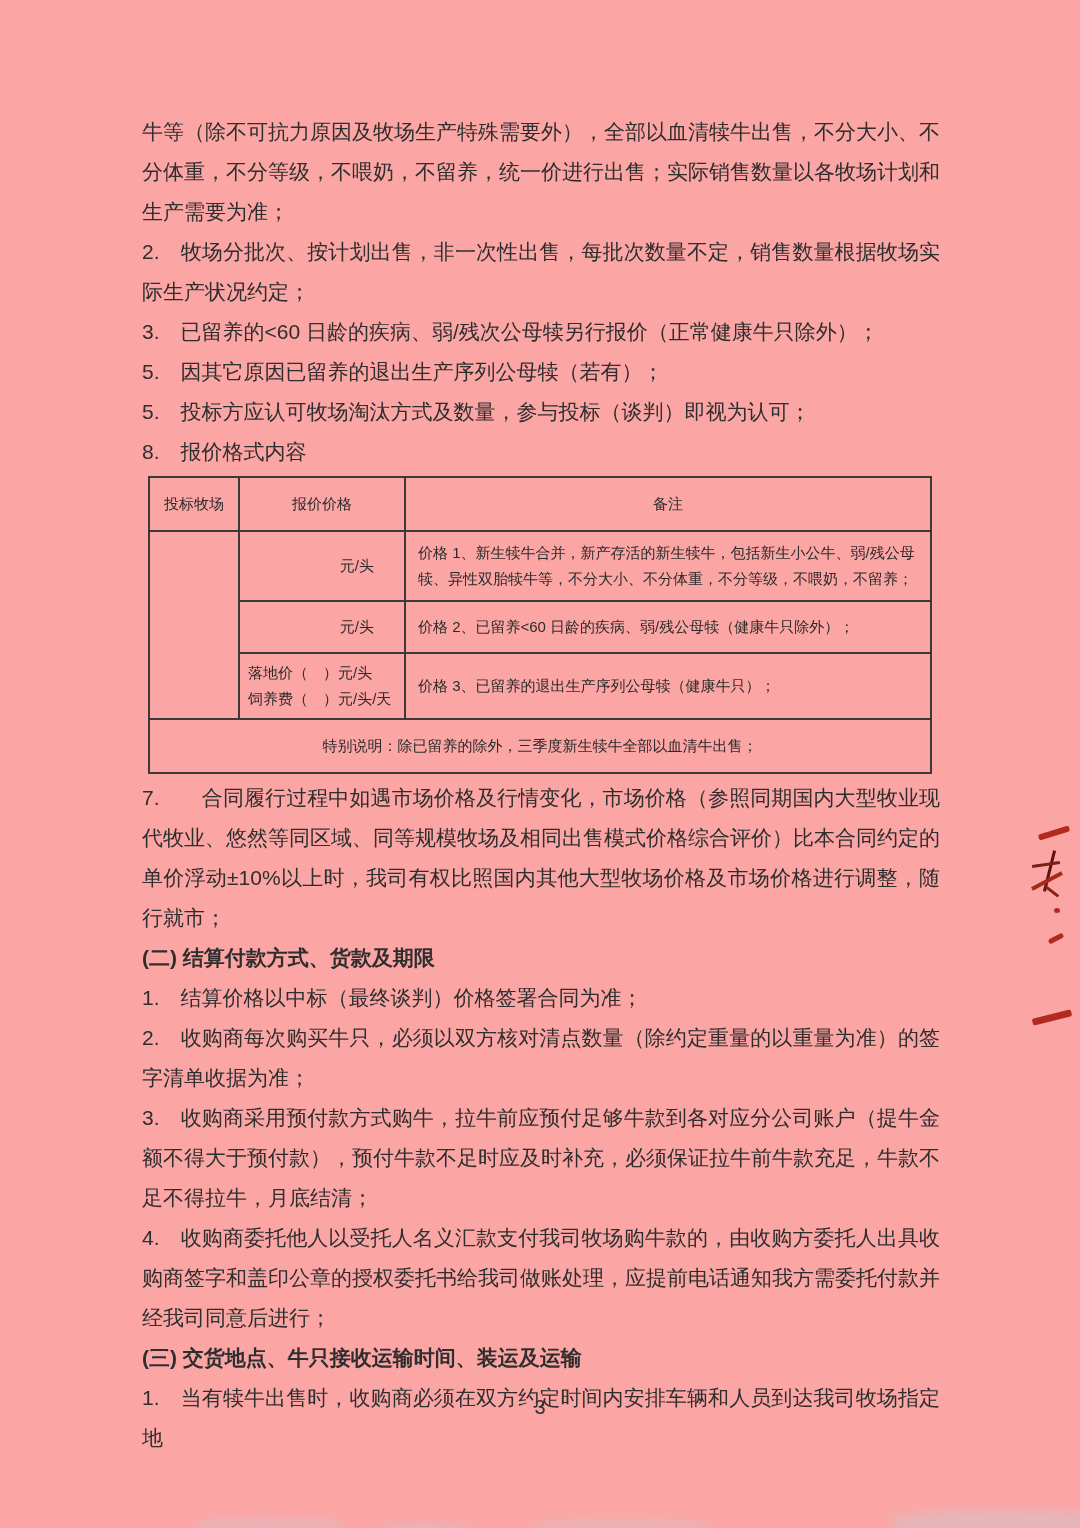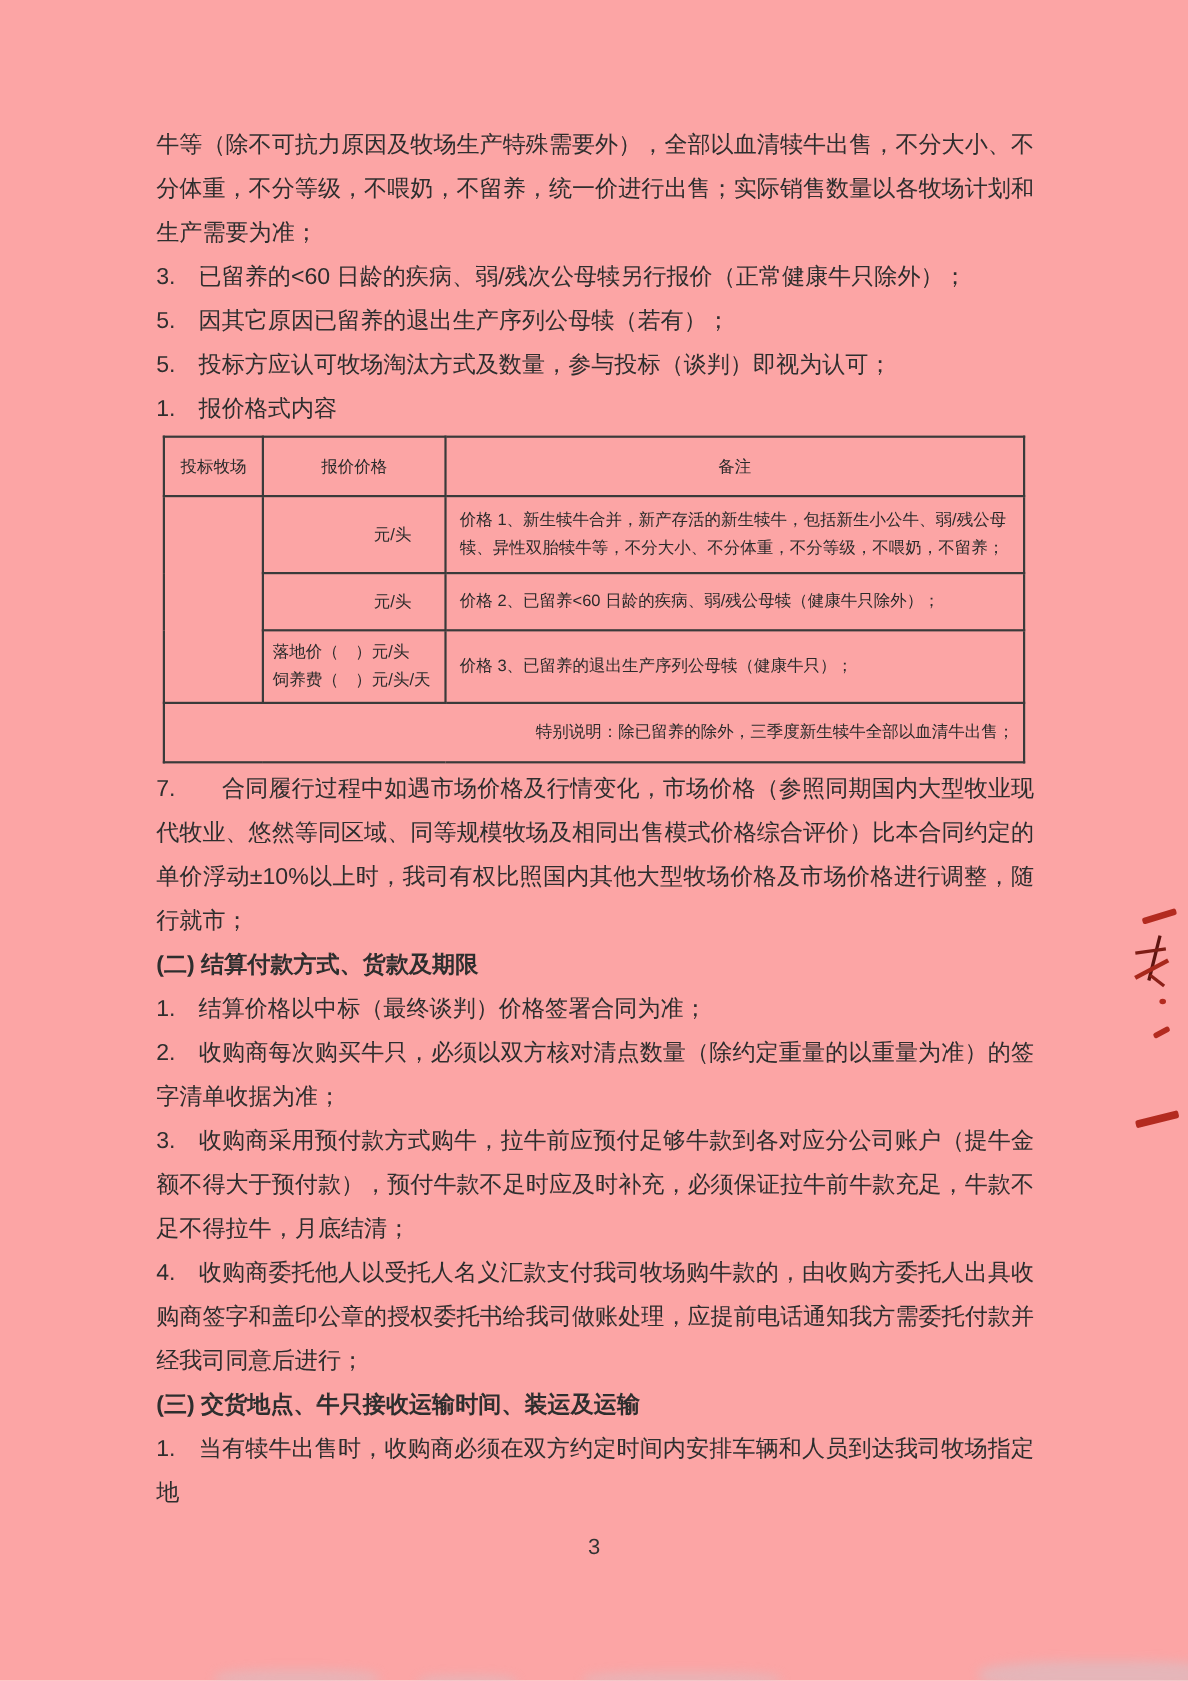--- a/index.html
+++ b/index.html
@@ -25,21 +25,21 @@
   table.quote th{height:52px;padding:0 4px;}
   td.farm-cell{width:90px;}
   td.price-cell{text-align:right;padding-right:30px;}
   td.price-cell-multi{text-align:left;padding:6px 4px 6px 8px;line-height:26px;}
   td.note-cell{text-align:left;padding:6px 12px;line-height:26px;}
   tr.row1{height:70px;}
   tr.row2{height:52px;}
   tr.row3{height:64px;margin-top:21px;}
   td.special-cell{
     font-weight:700;font-size:18px;padding:14px 8px;line-height:24px;
-    text-align:right;
+    text-align:center;
     border-radius:18px;
   }
   .page-number{
     position:absolute;top:1396px;left:0;width:100%;text-align:center;
     font-size:20px;color:#333;
   }
   
   .red-mark{position:absolute;background:#b32b20;border-radius:2px;}
   .mark-dash1{left:1038px;top:830px;width:32px;height:6px;transform:rotate(-17deg);}
   .scribble{position:absolute;left:1028px;top:850px;width:42px;height:50px;}
@@ -58,24 +58,25 @@
   .bleed.b4{left:890px;bottom:-8px;width:230px;height:26px;opacity:.5;}
 </style>
 </head>
 <body>
 
 <div class="page">
 
   <div class="content">
 
     <p>牛等（除不可抗力原因及牧场生产特殊需要外），全部以血清犊牛出售，不分大小、不分体重，不分等级，不喂奶，不留养，统一价进行出售；实际销售数量以各牧场计划和生产需要为准；</p>
+    <p>2.　牧场分批次、按计划出售，非一次性出售，每批次数量不定，销售数量根据牧场实际生产状况约定；</p>
     <p>3.　已留养的&lt;60 日龄的疾病、弱/残次公母犊另行报价（正常健康牛只除外）；</p>
     <p>5.　因其它原因已留养的退出生产序列公母犊（若有）；</p>
     <p>5.　投标方应认可牧场淘汰方式及数量，参与投标（谈判）即视为认可；</p>
-    <p>1.　报价格式内容</p>
+    <p>8.　报价格式内容</p>
 
     <table class="quote">
       <colgroup>
         <col style="width:90px">
         <col style="width:166px">
         <col>
       </colgroup>
       <tbody>
           <tr>
         <th>投标牧场</th>

